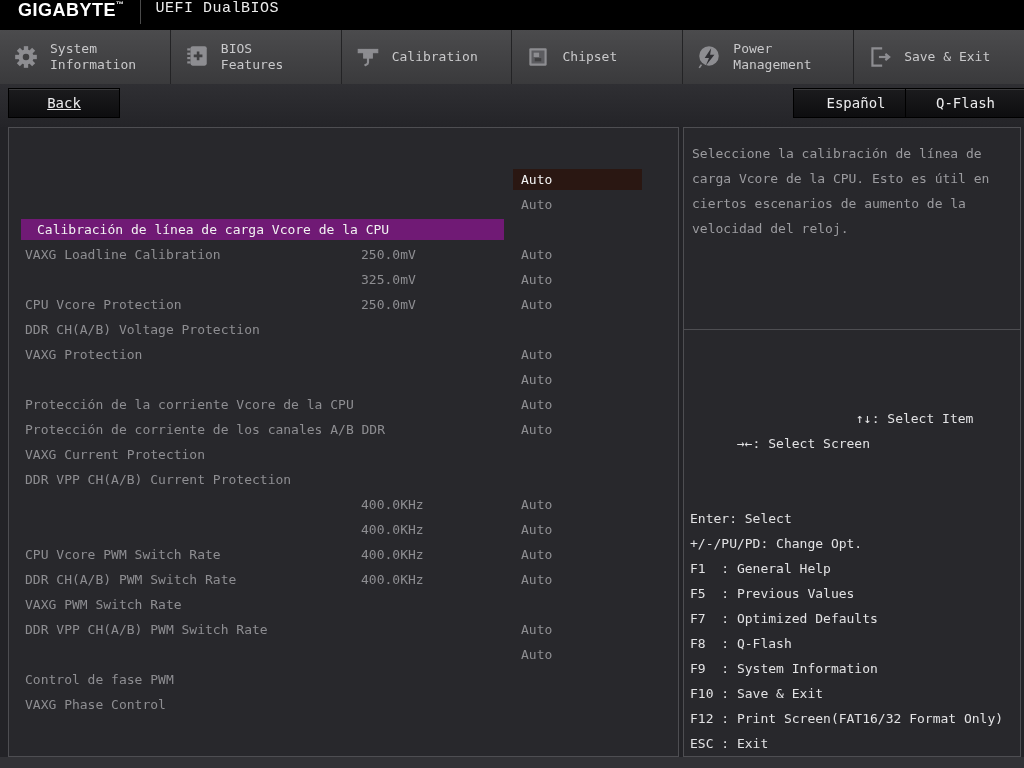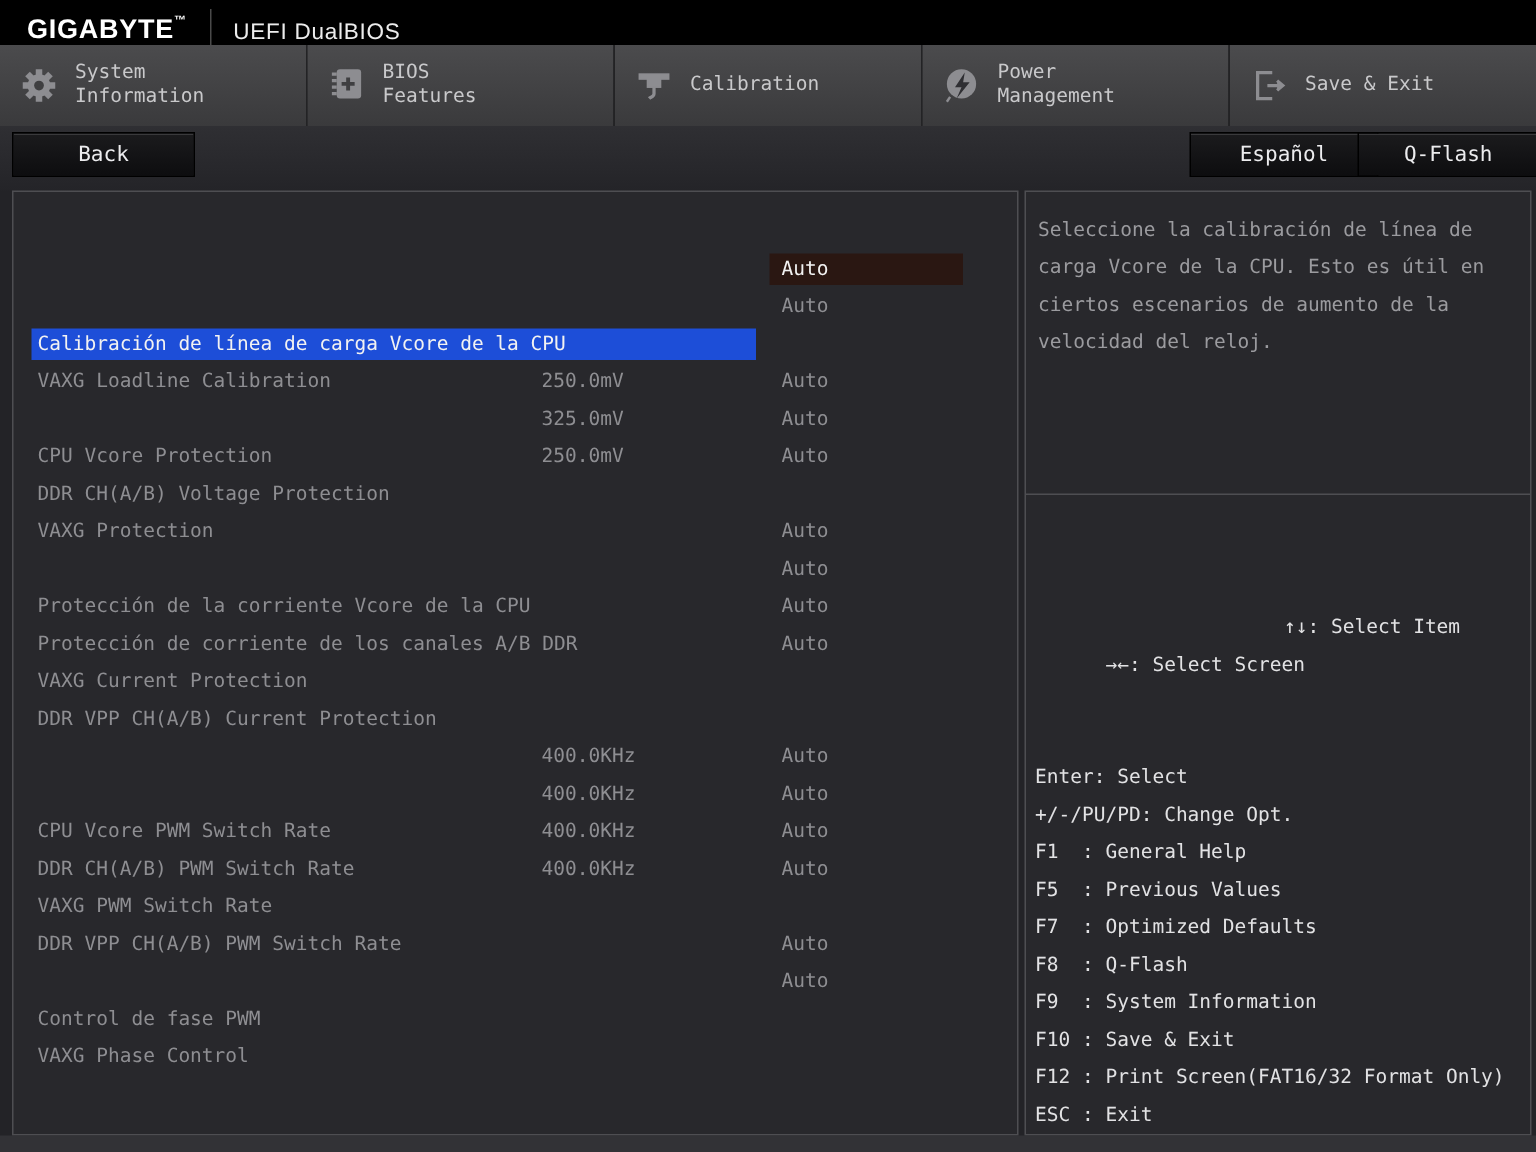--- a/index.html
+++ b/index.html
@@ -1,26 +1,26 @@
 <!DOCTYPE html>
 <html><head>
 <meta charset="utf-8">
 <style>
   * { margin:0; padding:0; box-sizing:border-box; }
   html,body { width:1024px; height:768px; background:#232327; overflow:hidden;
               font-family:"DejaVu Sans Mono", monospace; }
 
   
   .topbar { position:absolute; left:0; top:0; width:1024px; height:30px;
-            background:#000; display:flex; align-items:flex-end; }
+            background:#000; display:flex; align-items:flex-start; }
   .brand { font-family:"Liberation Sans", sans-serif; font-weight:bold;
            font-size:18px; color:#fff; letter-spacing:.5px; margin-left:18px; }
   .brand sup { font-size:8px; vertical-align:top; }
   .brand-sep { width:1px; height:24px; background:#4a4a4a; margin:0 15px; }
-  .uefi-title { font-family:Liberation Sans, sans-serif; font-size:15px;
+  .uefi-title { font-family:Liberation Mono, monospace; font-size:15px;
                 color:#ececec; letter-spacing:.5px; }
 
   
   .tabbar { position:absolute; left:0; top:30px; width:1024px; height:54px;
             background:#141416; display:flex; }
   .tab { flex:1 1 0; display:flex; align-items:center; gap:9px; padding-left:11px;
          background:linear-gradient(180deg,#4b4b4d 0%,#3a3a3c 100%);
          border-right:1px solid #232325; color:#c9c9cb; cursor:pointer; }
   .tab:last-child { border-right:none; }
   .tab.active { flex:0 0 144px;
@@ -33,36 +33,36 @@
               align-items:center; justify-content:center; }
 
   
   .btnrow { position:absolute; left:0; top:84px; width:1024px; height:43px;
             background:linear-gradient(180deg,#2f2f33 0%,#242428 100%); }
   .bbtn { position:absolute; top:4px; height:30px;
           background:linear-gradient(180deg,#1b1b1d 0%,#0d0d0f 100%);
           border:1px solid #000; box-shadow:inset 0 1px 0 #3a3a3c;
           color:#ececee; font-family:"DejaVu Sans Mono", monospace; font-size:14px;
           text-align:center; line-height:28px; cursor:pointer; }
-  .btn-back    { left:8px;   width:122px; }
+  .btn-back    { left:8px;   width:112px;text-decoration:underline; }
   .btn-lang    { left:793px; width:126px; }
   .btn-qflash  { left:905px; width:121px; }
 
   
   .panel-left { position:absolute; left:8px; top:127px; width:671px; height:630px;
                 background:#28282c; border:1px solid #4e4e52; }
   .rows { position:absolute; left:0; top:39px; width:100%; }
   .row { position:relative; height:25px; line-height:25px; font-size:13px;
          color:#8e8e92; white-space:pre; }
   .lab { display:block; padding-left:16px; }
   .mid { position:absolute; left:352px; top:0; }
   .val { position:absolute; left:504px; top:0; width:129px; padding-left:8px; }
-  .row.selected .lab { margin-left:12px; padding-left:4px; width:483px;
+  .row.selected .lab { margin-left:12px; padding-left:16px; width:483px;
         height:21px; line-height:21px; margin-top:2px;
-        background:#1d4ed8; color:#f2f2f2; }
+        background:#701a75; color:#f2f2f2; }
   .row.selected .val { top:2px; height:21px; line-height:21px;
         background:#2a1712; color:#f2f2f2; }
 
   .panel-right { position:absolute; left:683px; top:127px; width:338px; height:630px;
                  background:#28282c; border:1px solid #4e4e52;
                  display:flex; flex-direction:column;gap:40px; }
   .help-box { height:276px; border-bottom:1px solid #4e4e52;
               padding:13px 8px 0 8px; }
   .help-line { font-size:13px; line-height:25px; color:#9b9b9f; white-space:pre; }
   .legend-box { flex:1; padding:36px 6px 0 6px; }
@@ -122,20 +122,31 @@
     <span class="tab-icon">
       <svg width="26" height="26" viewBox="0 0 24 24" fill="none" stroke="#8d8d91">
         <rect x="3" y="5" width="18" height="3" fill="#8d8d91"></rect>
         <rect x="8" y="8" width="8" height="5" fill="#8d8d91"></rect>
         <path d="M12 13v4c0 2-2 2-3 3" stroke-width="2"></path>
       </svg>
     </span>
     <span class="tab-label"><span class="l1">Calibration</span></span>
   </div>
 
+  <div class="tab">
+    <span class="tab-icon">
+      <svg width="26" height="26" viewBox="0 0 24 24">
+        <rect x="4" y="4" width="16" height="16" rx="1" fill="#8d8d91"></rect>
+        <rect x="6" y="6" width="12" height="12" fill="#5c5c60"></rect>
+        <rect x="8" y="8" width="5" height="4" fill="#8d8d91"></rect>
+        <rect x="9" y="13" width="6" height="3" fill="#3f3f41"></rect>
+      </svg>
+    </span>
+    <span class="tab-label"><span class="l1">Chipset</span></span>
+  </div>
 
   <div class="tab">
     <span class="tab-icon">
       <svg width="26" height="26" viewBox="0 0 24 24">
         <circle cx="12" cy="11" r="9" fill="#8d8d91"></circle>
         <path d="M14 4 L8 13 h4 L9 20 L17 10 h-4 z" fill="#2f2f33"></path>
         <path d="M5 19 L3 22" stroke="#8d8d91" stroke-width="1.5"></path>
       </svg>
     </span>
     <span class="tab-label"><span class="l1">Power</span><span class="l2">Management</span></span>

